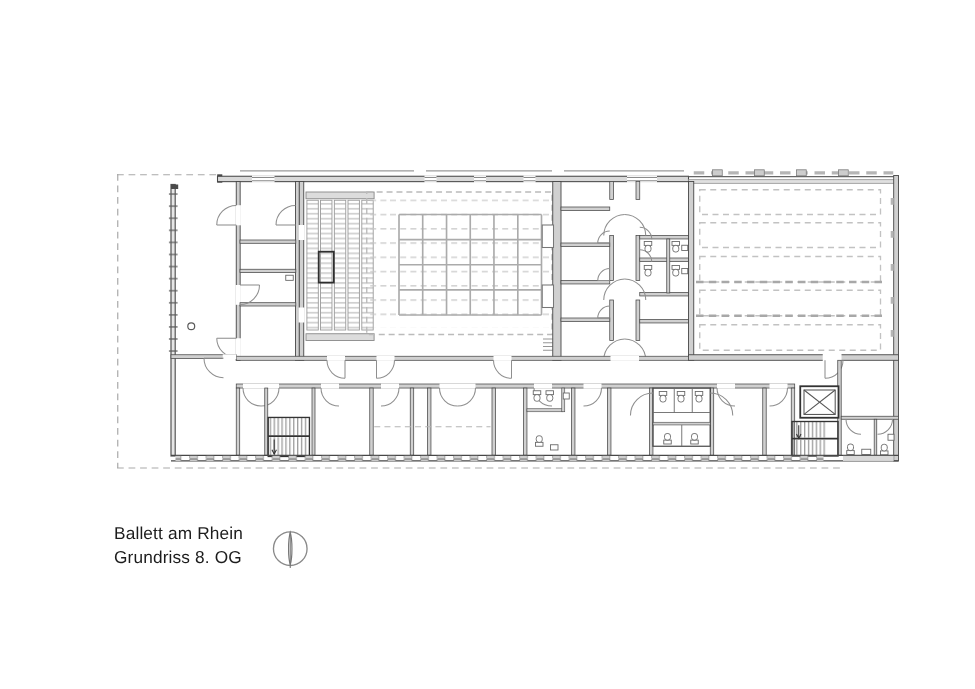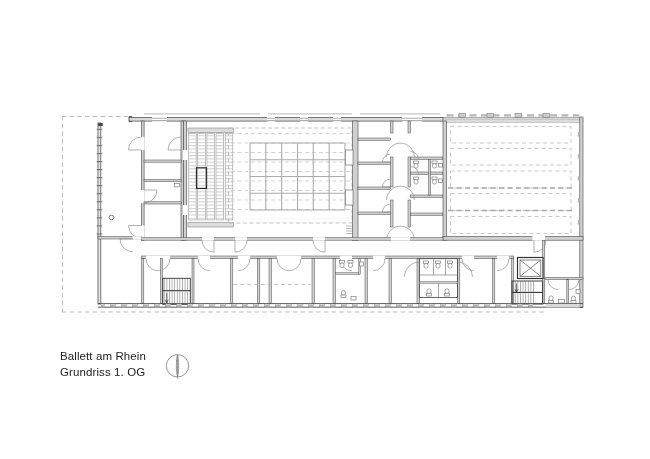--- a/index.html
+++ b/index.html
@@ -2,20 +2,21 @@
 <html><head>
 <meta charset="utf-8">
 <style>
   html,body{margin:0;padding:0;background:#ffffff;}
   .page{
     position:relative;
     width:597px;height:459px;
     background:#ffffff;
     font-family:"Liberation Sans", sans-serif;
     overflow:hidden;
+    margin-left:16px;
   }
   .plan-svg{position:absolute;left:0;top:0;}
   .caption{
     position:absolute;left:60px;top:349px;
     color:#1c1c1c;font-size:11.5px;line-height:15.5px;
     letter-spacing:0.1px;
   }
   .compass{position:absolute;left:164px;top:352px;}
 </style>
 </head>
@@ -390,21 +391,21 @@
       <line x1="98" y1="303.6" x2="583" y2="303.6" stroke="#474747" stroke-width="0.9"></line>
       <line x1="98" y1="307.2" x2="583" y2="307.2" stroke="#474747" stroke-width="0.9"></line>
       <rect x="101" y="303.9" width="432" height="3.4" fill="url(#piers)"></rect>
       <rect x="546" y="303.9" width="33.8" height="3.4" fill="#d9d9d9"></rect>
     </g>
 
   </svg>
 
   <div class="caption">
     <div>Ballett am Rhein</div>
-    <div>Grundriss 1. OG</div>
+    <div>Grundriss 8. OG</div>
   </div>
 
   <svg class="compass" width="28" height="30" viewBox="0 0 28 30">
     <circle cx="13.5" cy="13.8" r="11.2" fill="none" stroke="#8a8a8a" stroke-width="0.9"></circle>
     <line x1="13.5" y1="2.8" x2="13.5" y2="26.6" stroke="#777777" stroke-width="0.7"></line>
     <path d="M13.5,3 C12,8.2 12,19.4 13.5,24.4 C15,19.4 15,8.2 13.5,3 Z" fill="none" stroke="#777777" stroke-width="0.8"></path>
   </svg>
 
 </div>
 

